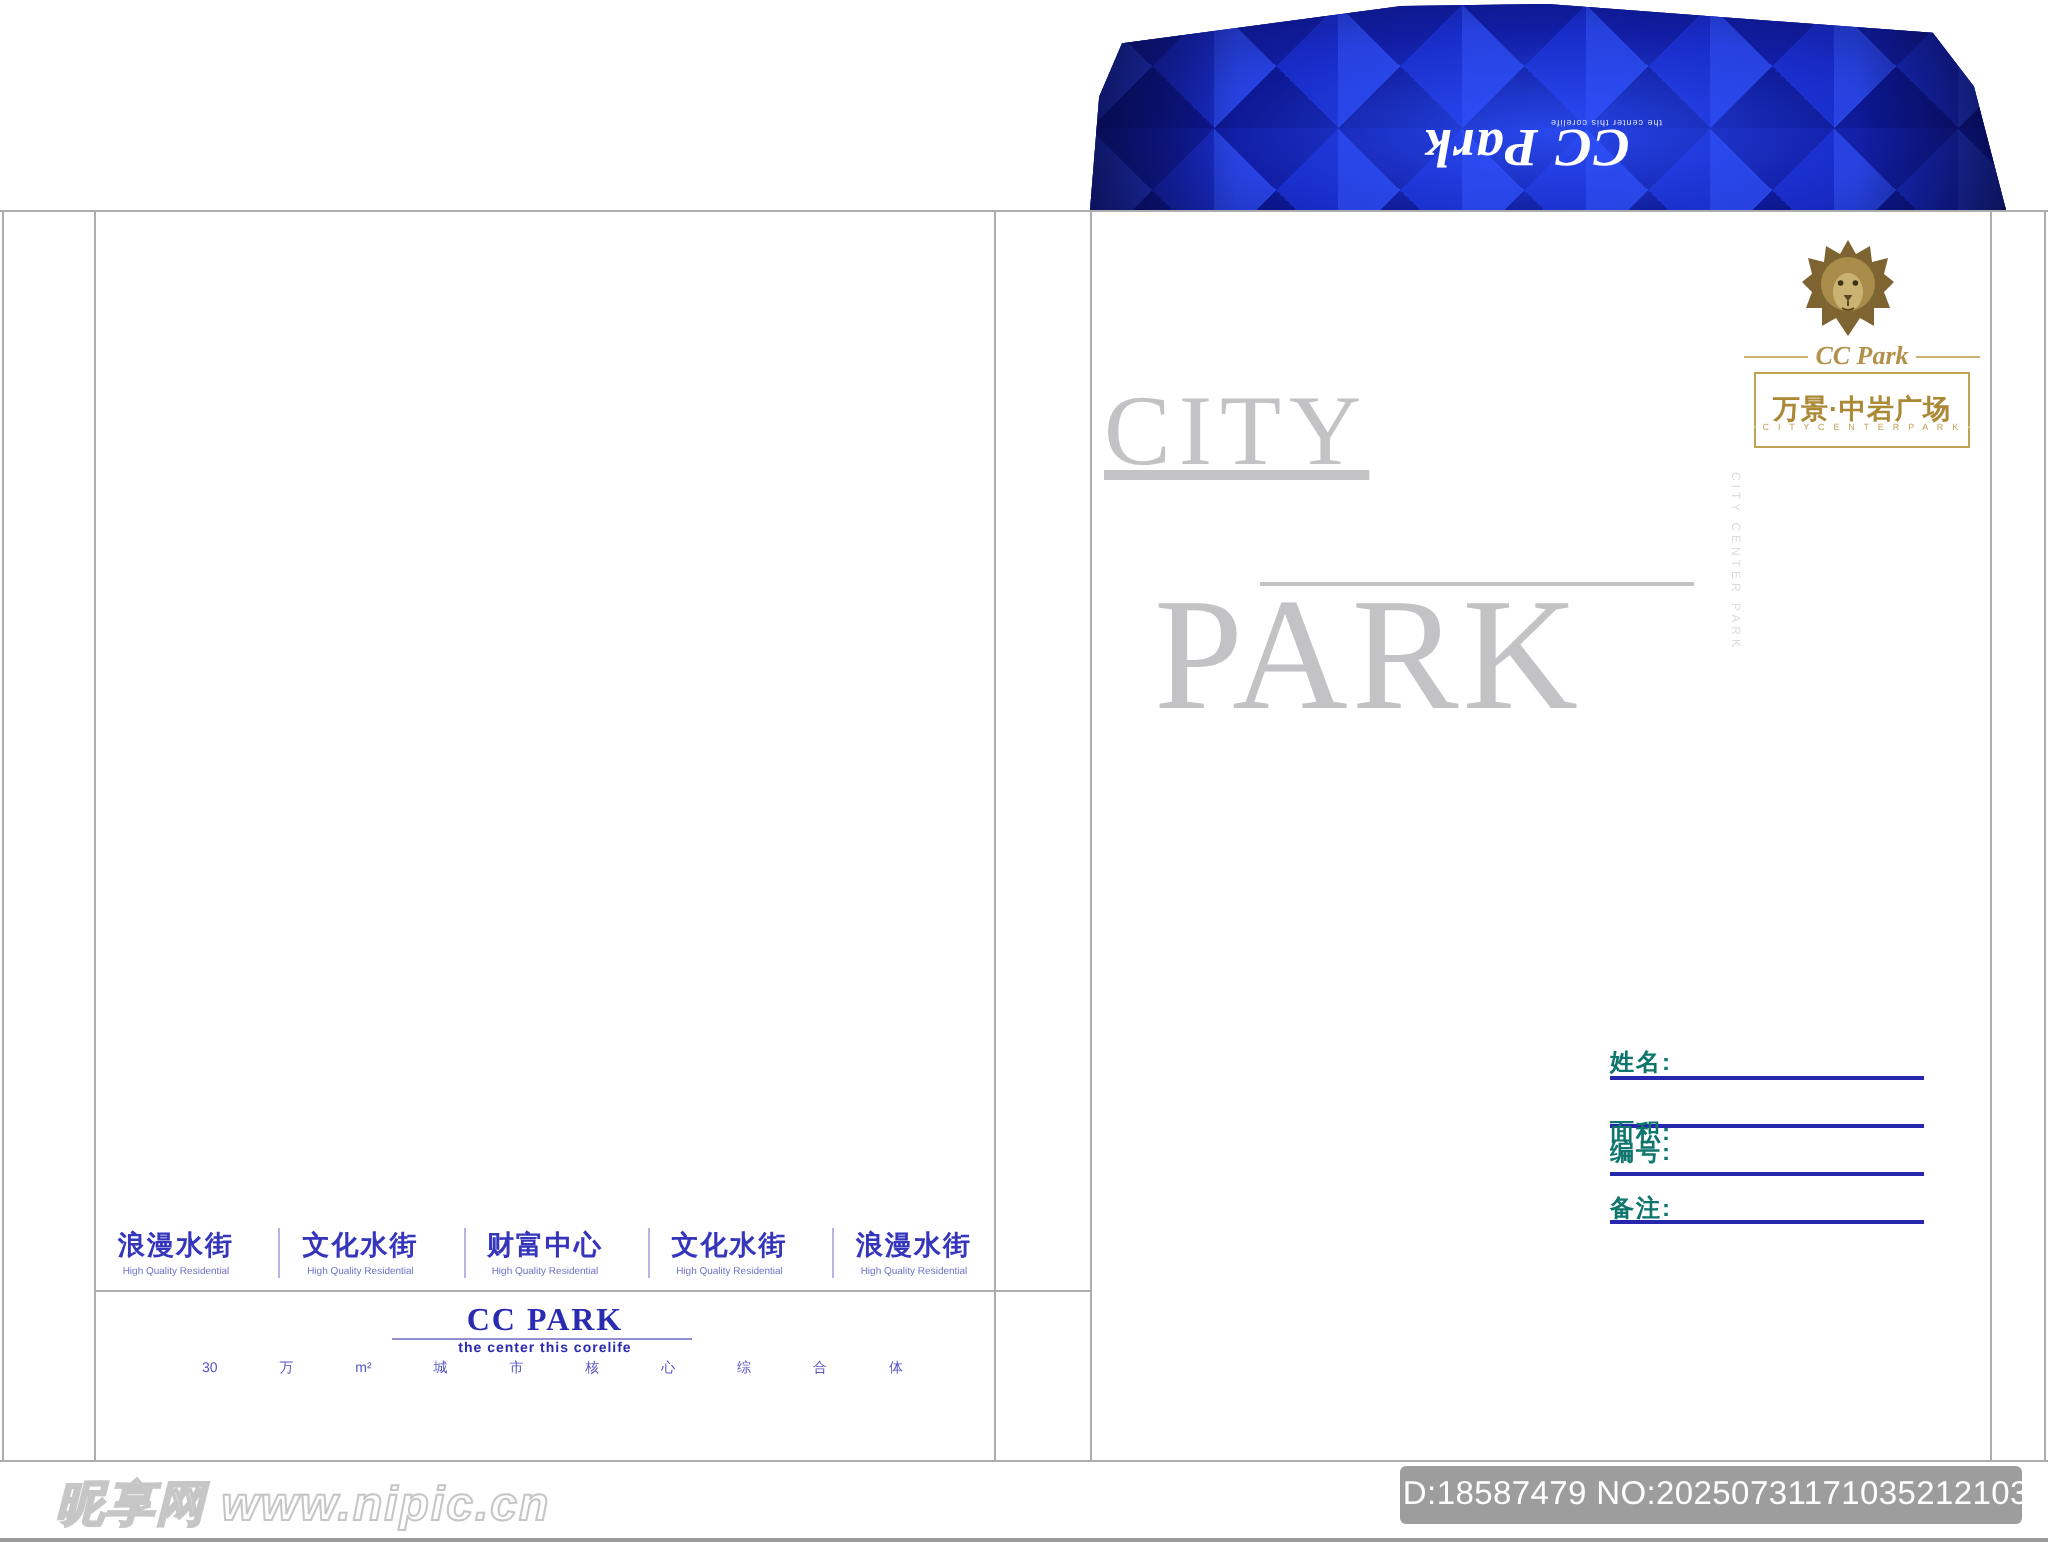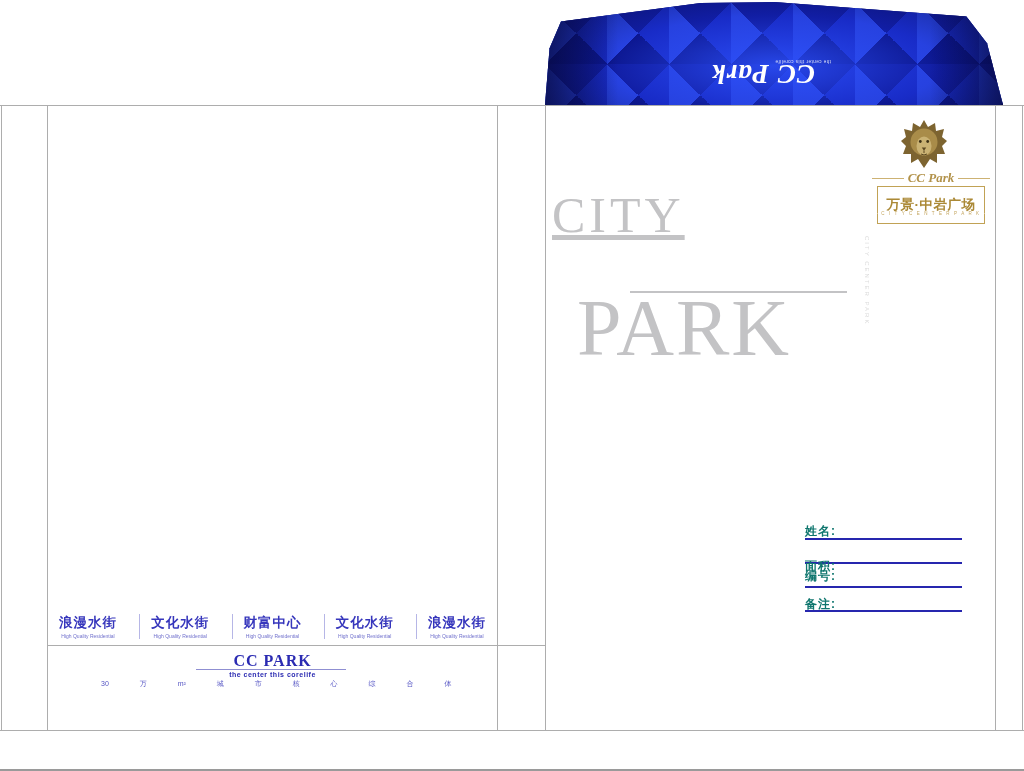--- a/index.html
+++ b/index.html
@@ -200,14 +200,21 @@
       <div class="name">浪漫水街</div>
       <div class="sub">High Quality Residential</div>
     </div>
   </div>
 
   <div id="back-brand-line"></div>
   <div id="back-brand">CC PARK</div>
   <div id="back-tagline">the center this corelife</div>
   <div id="back-slogan">30 万 m² 城 市 核 心 综 合 体</div>
 
+  <div id="wm-left">
+    <span>昵享网</span>
+    <span>www.nipic.cn</span>
+  </div>
+  <div id="wm-badge">
+    <span>ID:18587479 NO:20250731171035212103</span>
+  </div>
 
 </div>
 
 </body></html>

